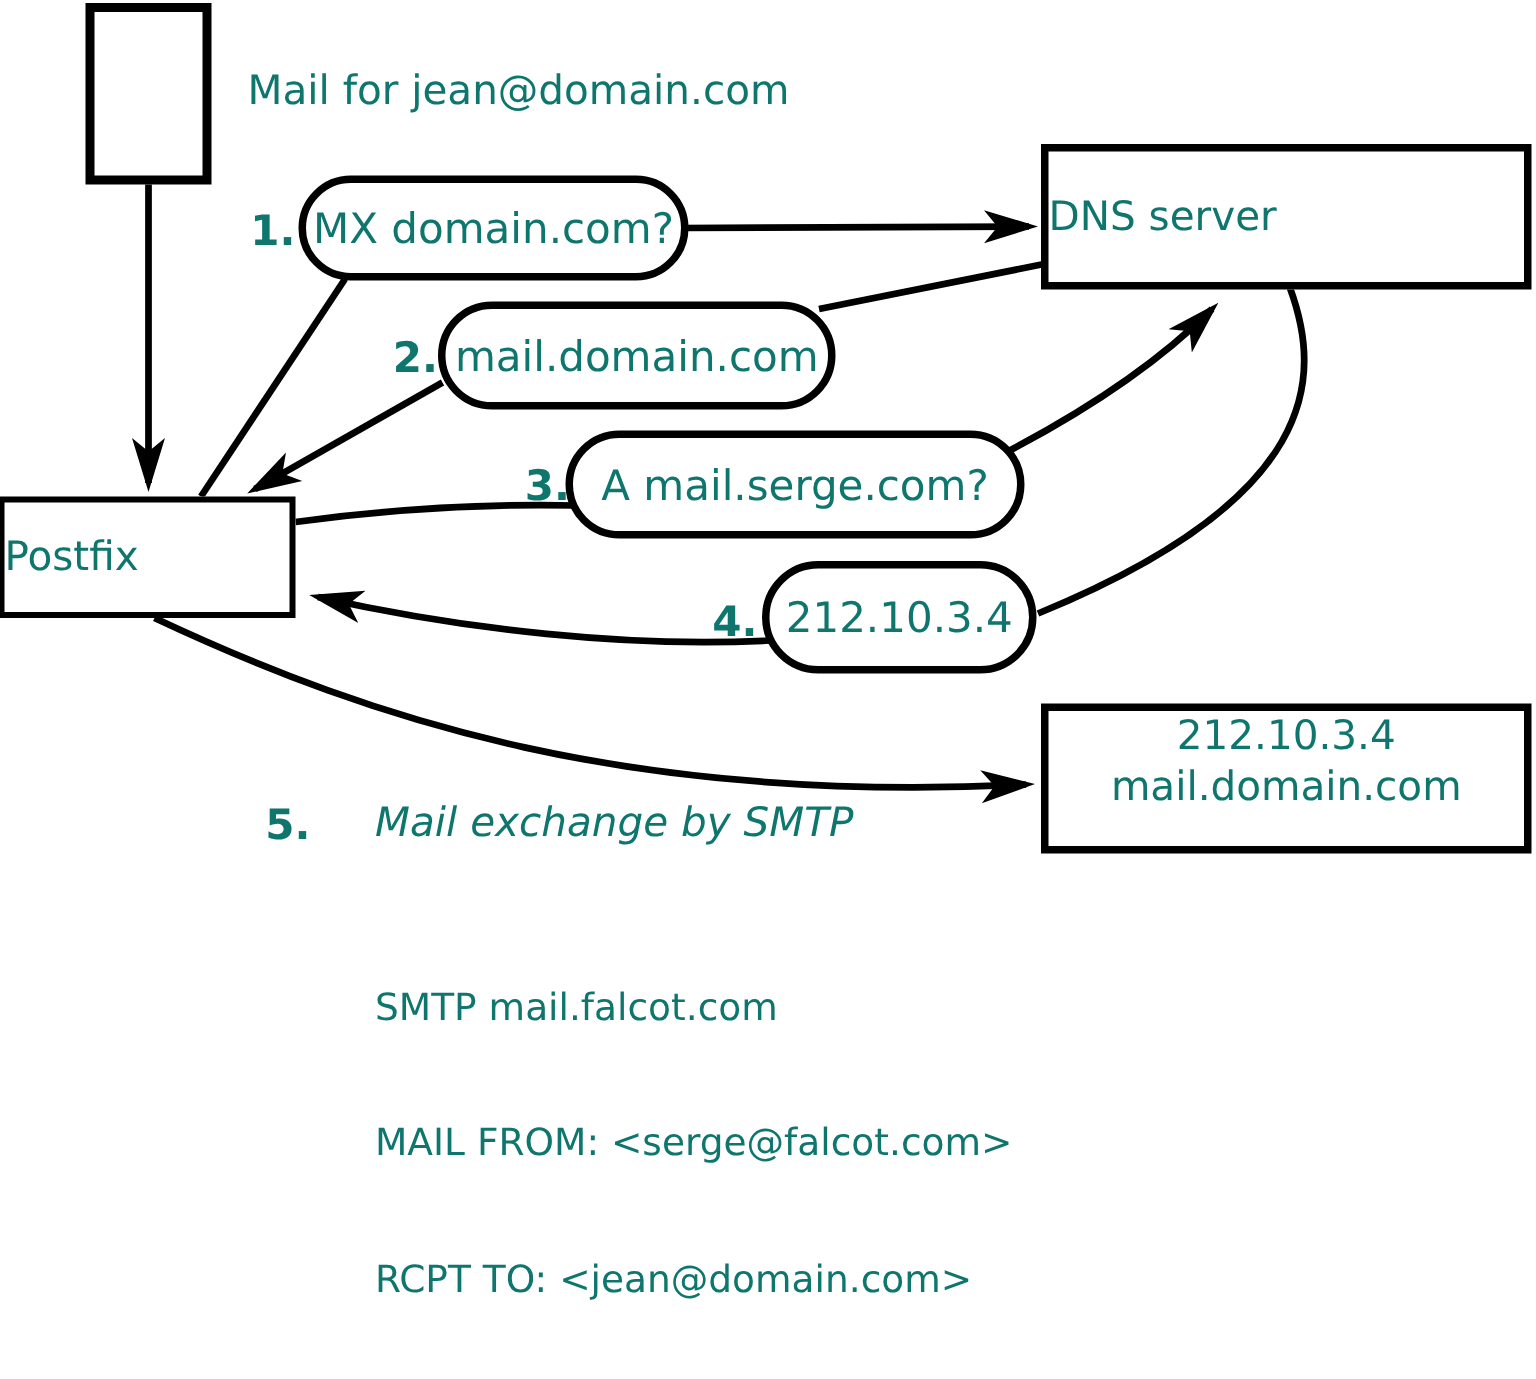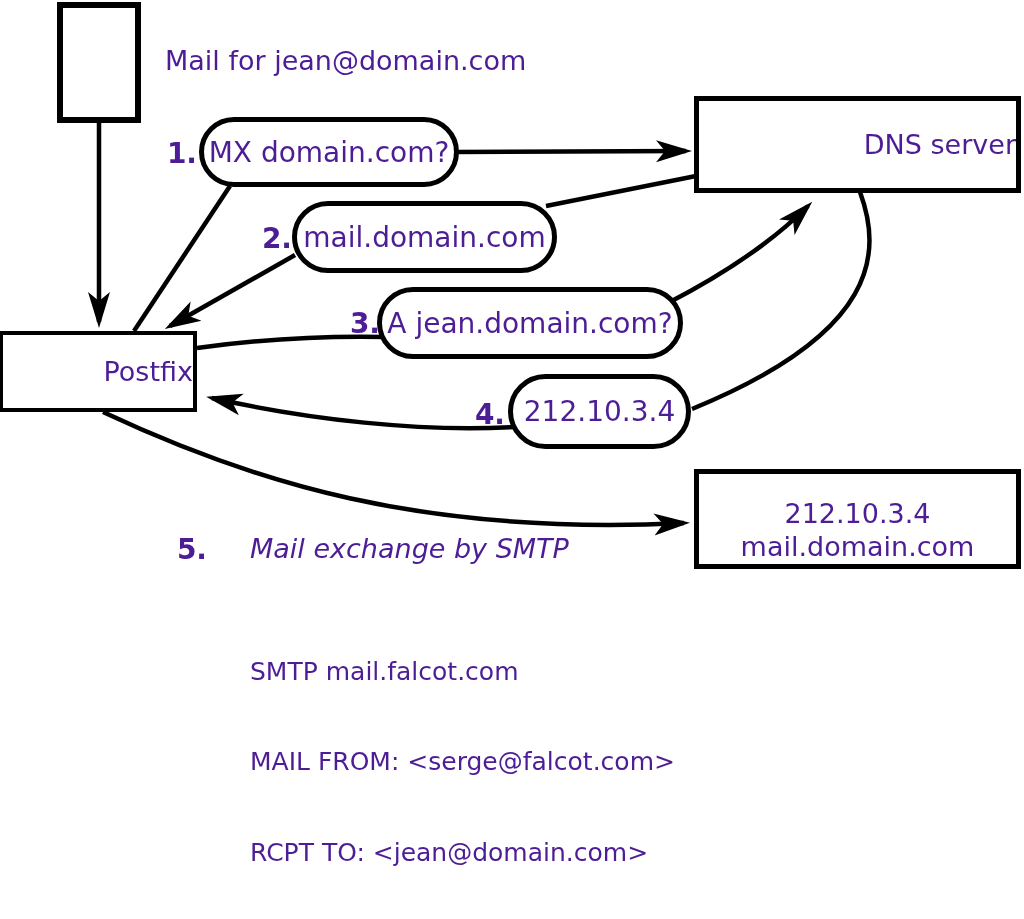--- a/index.html
+++ b/index.html
@@ -7,35 +7,35 @@
     padding: 0;
     background: #ffffff;
     font-family: "DejaVu Sans", "Liberation Sans", sans-serif;
   }
   #canvas {
     position: relative;
     width: 1024px;
     height: 919px;
     background: #ffffff;
     overflow: hidden;
-    color: #4c1d95;
+    color: #0f766e;
   }
   #arrow-layer {
     position: absolute;
     left: 0; top: 0;
     width: 1024px; height: 919px;
   }
   .node {
     position: absolute;
     box-sizing: border-box;
     background: #ffffff;
     border: 5px solid #000000;
     display: flex;
     align-items: center;
-    justify-content: flex-end;
+    justify-content: flex-start;
     text-align: center;
     font-size: 27px;
     line-height: 1.25;
   }
   .rect-node { border-width: 5px; }
   .pill {
     position: absolute;
     box-sizing: border-box;
     background: #ffffff;
     border: 5px solid #000000;
@@ -126,21 +126,21 @@
   <div class="step-num" style="left:465px; top:398px;">4.</div>
   <div class="step-num" style="left:167px; top:533px;">5.</div>
 
   <div class="pill" style="left:199px; top:117px; width:260px; height:70px;">
     <span>MX domain.com?</span>
   </div>
   <div class="pill" style="left:292px; top:201px; width:265px; height:72px;">
     <span>mail.domain.com</span>
   </div>
   <div class="pill" style="left:377px; top:287px; width:306px; height:72px;">
-    <span>A jean.domain.com?</span>
+    <span>A mail.serge.com?</span>
   </div>
   <div class="pill" style="left:508px; top:374px; width:183px; height:75px;">
     <span>212.10.3.4</span>
   </div>
 
   <div class="free-label" style="left:250px; top:533px;font-style:italic;">Mail exchange by SMTP</div>
 
   <div id="smtp-block">
     <div class="smtp-line">SMTP mail.falcot.com</div>
     <div class="smtp-line">MAIL FROM: &lt;serge@falcot.com&gt;</div>

